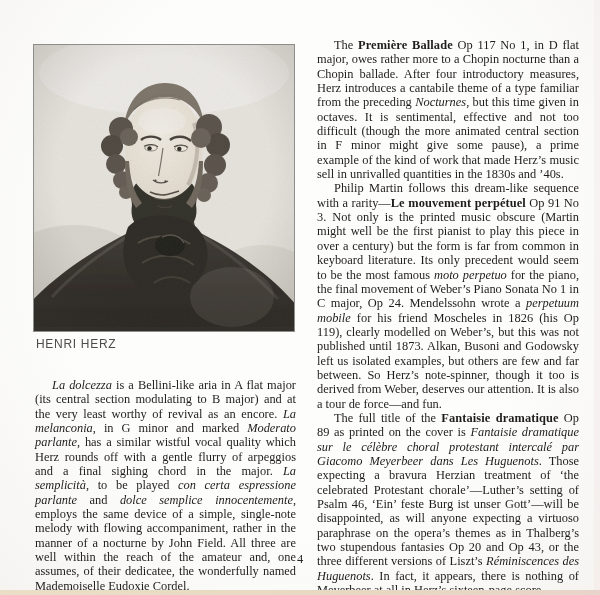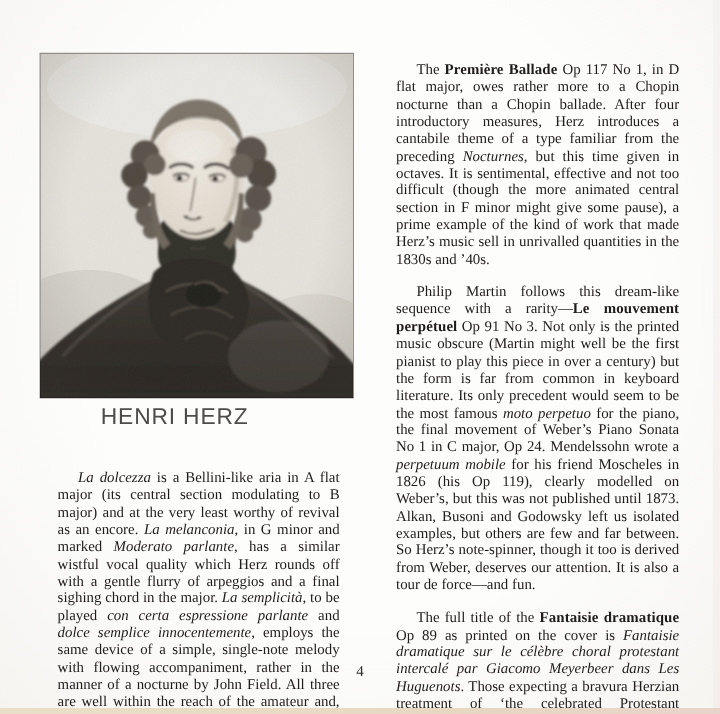--- a/index.html
+++ b/index.html
@@ -24,33 +24,32 @@
     height: 288px;
     border: 1px solid #8f8d8a;
     background: #e8e5df;
   }
   .portrait-frame svg { display: block; width: 260px; height: 286px; }
   .portrait-caption {
     position: absolute;
     left: 36px;
     top: 337px;
     font-family: "Liberation Sans", sans-serif;
-    font-size: 19px;
+    font-size: 12px;
     letter-spacing: 0.7px;
     color: #4e4c4a;
-    margin-left: 48px;
   }
   .col {
     position: absolute;
     font-size: 12.4px;
     line-height: 14.35px;
     text-align: justify;
     color: #1f1d1b;
   }
-  .col p { margin: 13px; text-indent: 17px; }
+  .col p { margin: 0; text-indent: 17px; }
   .col i { font-style: italic; }
   .col b { font-weight: bold; letter-spacing: 0.1px; }
   .left-col  { left: 35px;  top: 378px; width: 261px; }
   .right-col { left: 317px; top: 38px;  width: 262px; }
   .page-number {
     position: absolute;
     left: 0;
     top: 552px;
     width: 600px;
     text-align: center;

